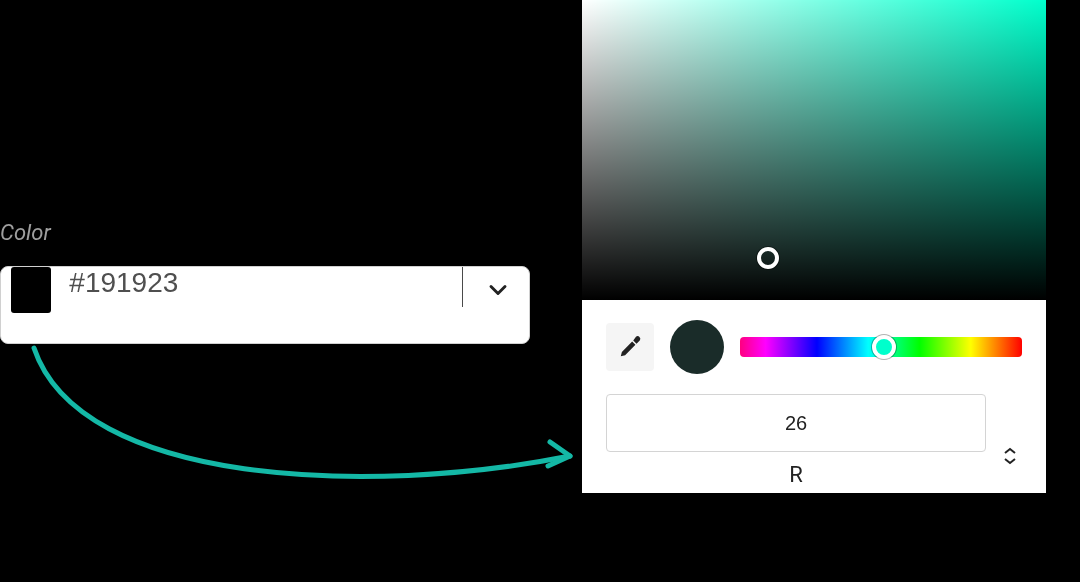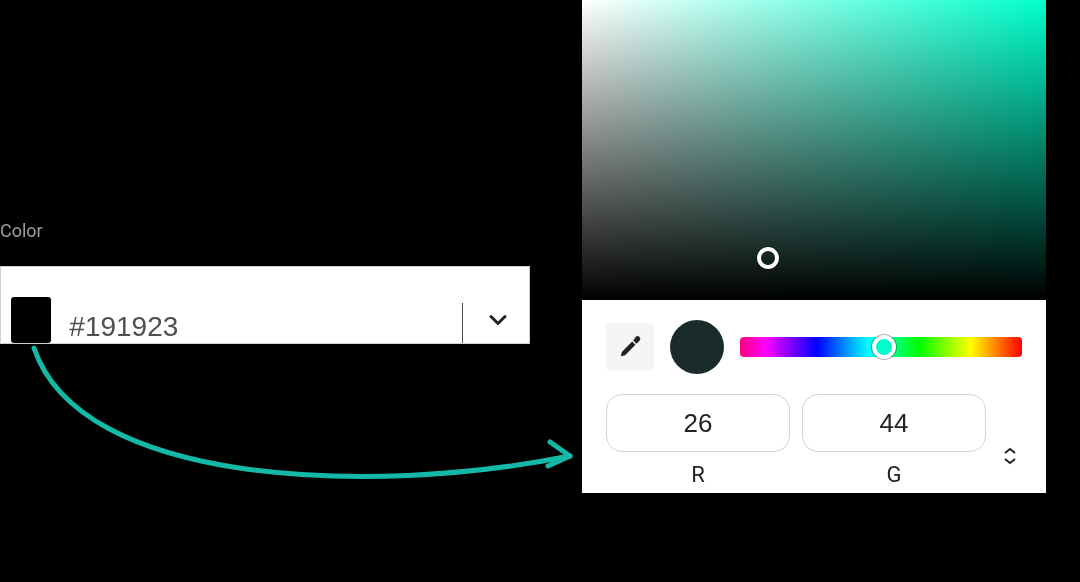--- a/index.html
+++ b/index.html
@@ -11,36 +11,37 @@
     color: #222;
     overflow: hidden;
     position: relative;
   }
 
   
   .color-label {
     position: absolute;
     left: 0;
     top: 220px;
-    font-size: 18px;
+    font-size: 22px;
     color: #9e9e9e;
     font-weight: 400;
+    font-style: italic;
   }
 
   .hex-row {
     position: absolute;
     left: 0;
     top: 266px;
     width: 530px;
     height: 78px;
     background: #fff;
     border: 1px solid #d0d0d0;
-    border-radius: 0;
-    display: flex;
-    align-items: flex-end;
+    border-radius: 8px;
+    display: flex;
+    align-items: flex-start;
     padding: 0 10px;
   }
   .swatch {
     width: 46px;
     height: 46px;
     border-radius: 3px;
   }
   .hex-input {
     flex: 1;
     border: none;
@@ -155,23 +156,23 @@
     flex: 1;
     display: flex;
     flex-direction: column;
     align-items: center;
     gap: 10px;
   }
   .rgb-input {
     width: 100%;
     height: 58px;
     border: 1px solid #d4d4d4;
-    border-radius: 16px;
+    border-radius: 4px;
     text-align: center;
-    font-size: 26px;
+    font-size: 20px;
     color: #222;
     outline: none;
     background: #fff;
   }
   .rgb-label {
     font-size: 22px;
     color: #222;
   }
   .format-toggle {
     width: 24px;
@@ -229,24 +230,20 @@
     <div class="hue-slider">
       <div class="hue-thumb" style="left:51%;background:#00ffcc"></div>
     </div>
   </div>
 
   <div class="rgb-row">
     <div class="rgb-box">
       <input class="rgb-input" type="text" value="26" style="">
       <div class="rgb-label">R</div>
     </div>
-    <div class="rgb-box">
-      <input class="rgb-input" type="text" value="44" style="">
-      <div class="rgb-label">G</div>
-    </div>
     <button class="format-toggle">
       <svg width="14" height="8" viewBox="0 0 14 8">
           <path d="M2 6l5-4 5 4" fill="none" stroke="#222" stroke-width="2"></path>
         </svg>
       <svg width="14" height="8" viewBox="0 0 14 8">
           <path d="M2 2l5 4 5-4" fill="none" stroke="#222" stroke-width="2"></path>
         </svg>
     </button>
   </div>
 

